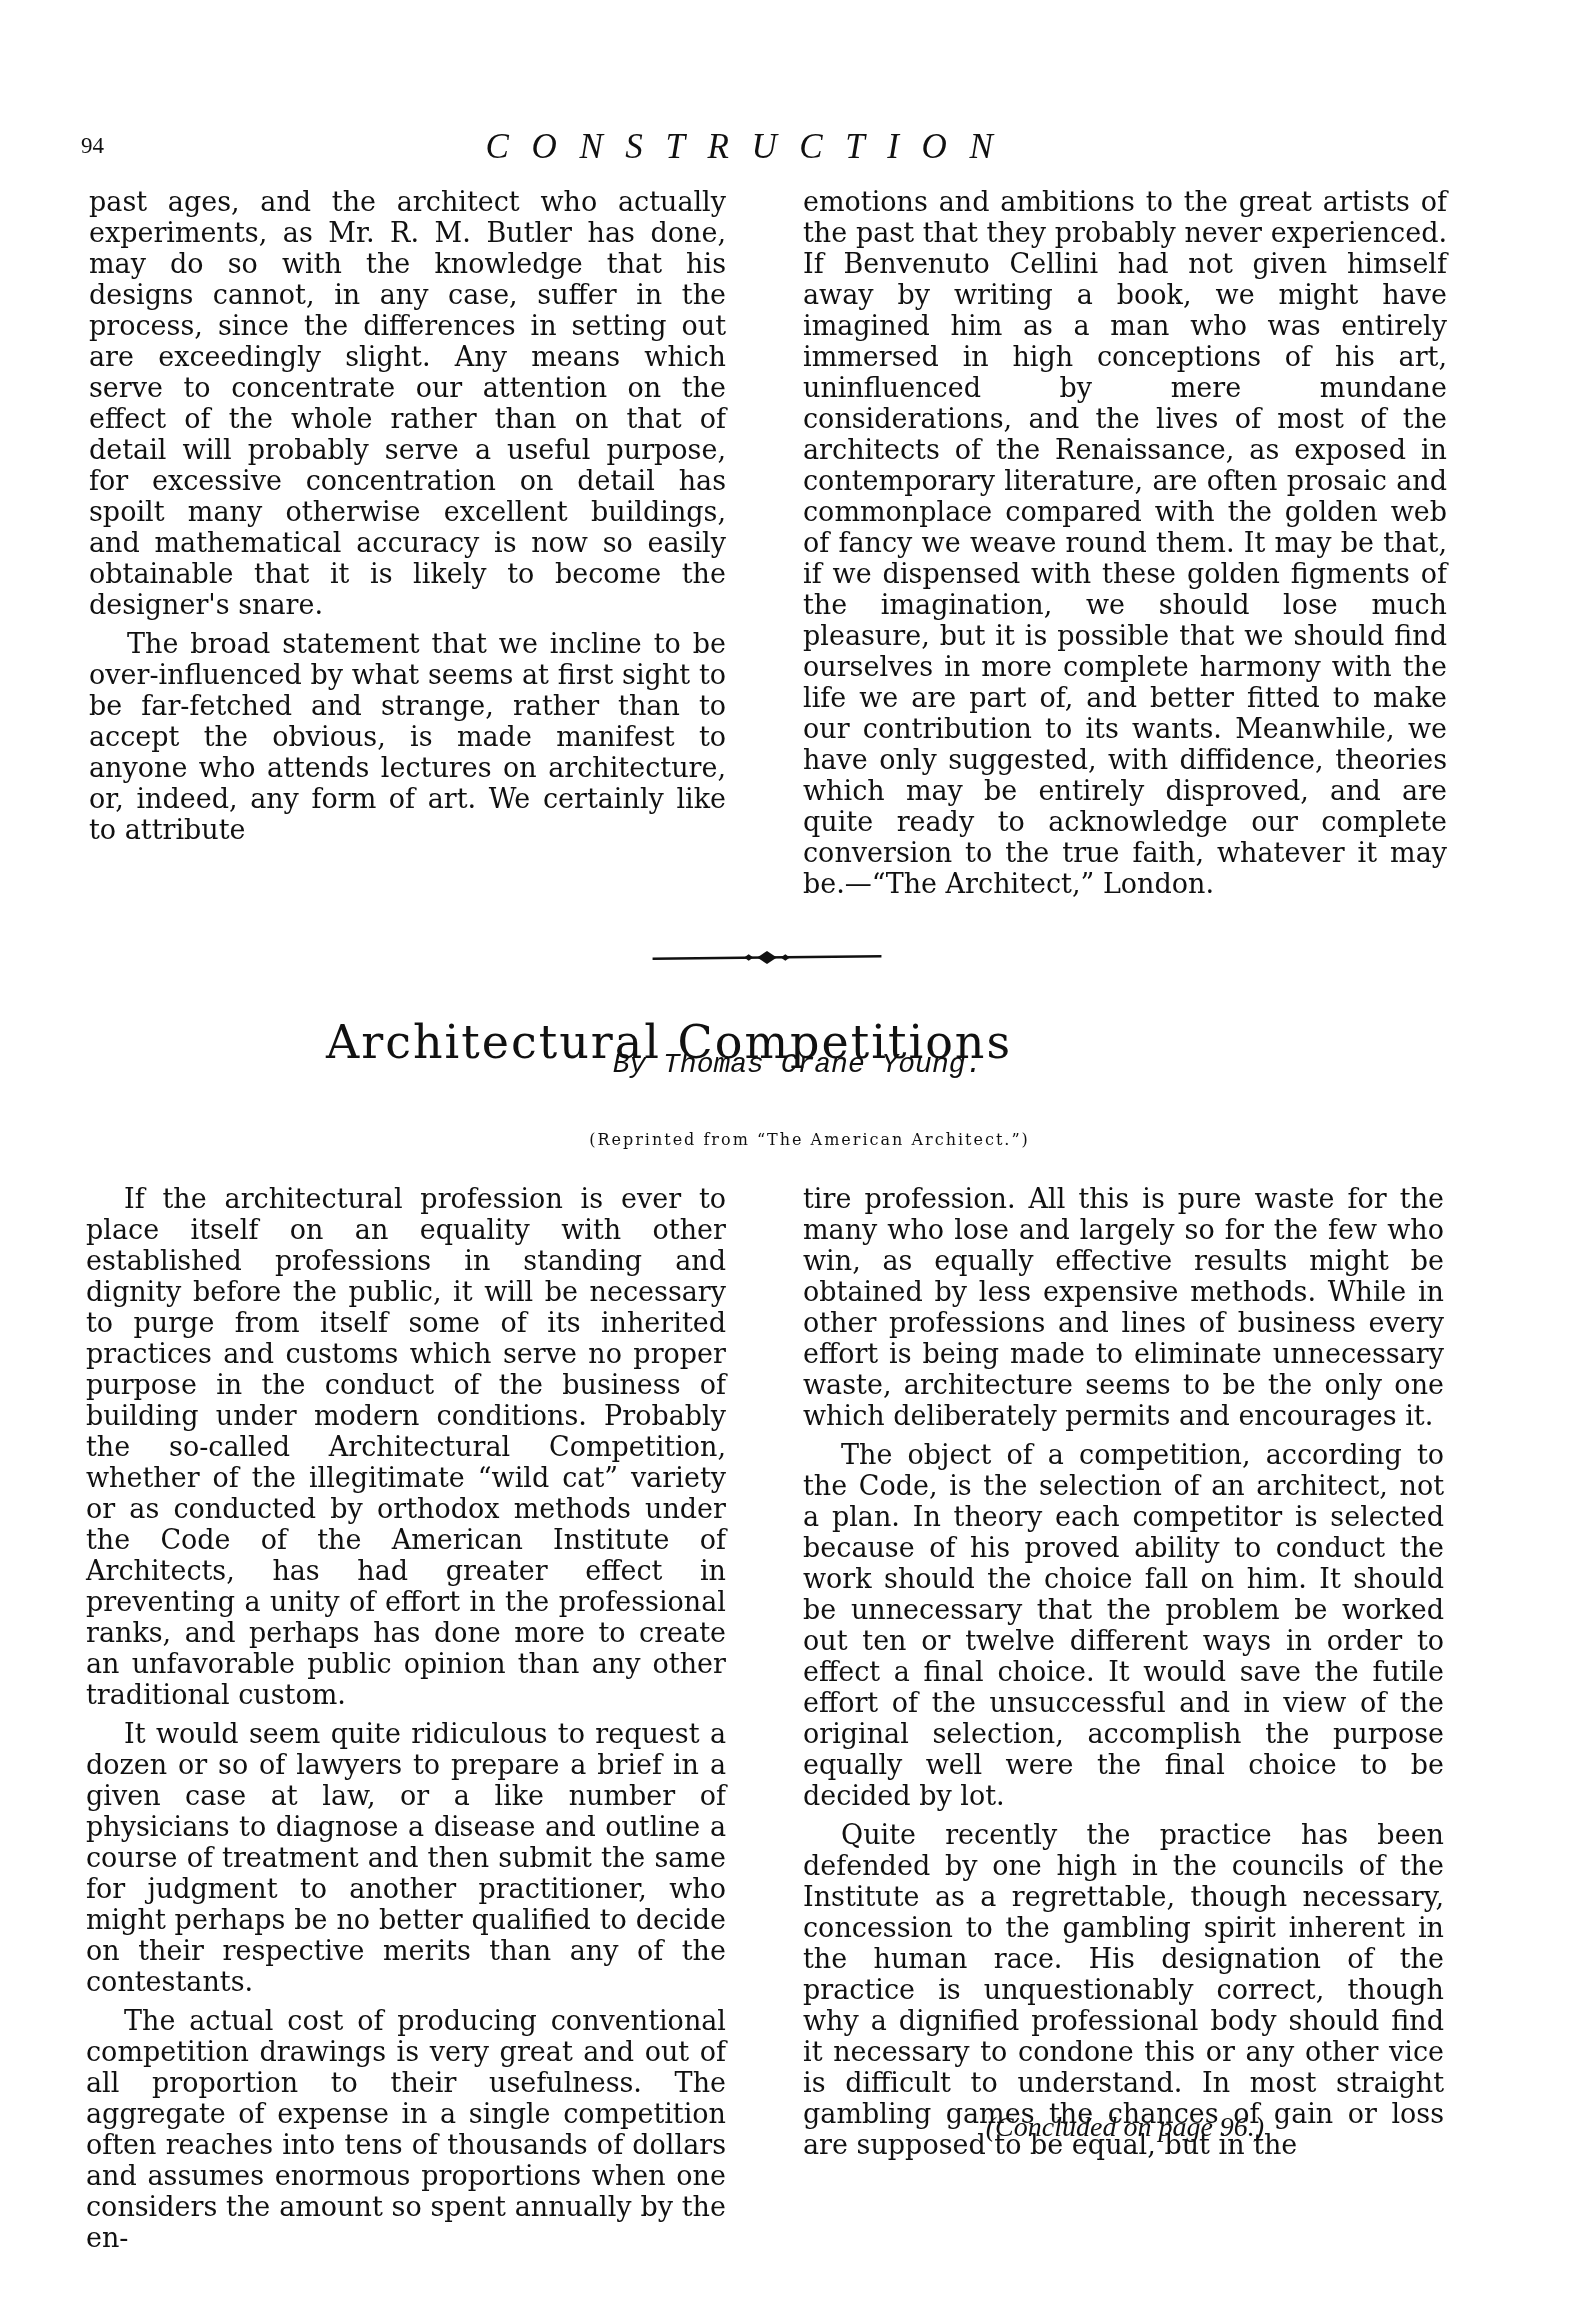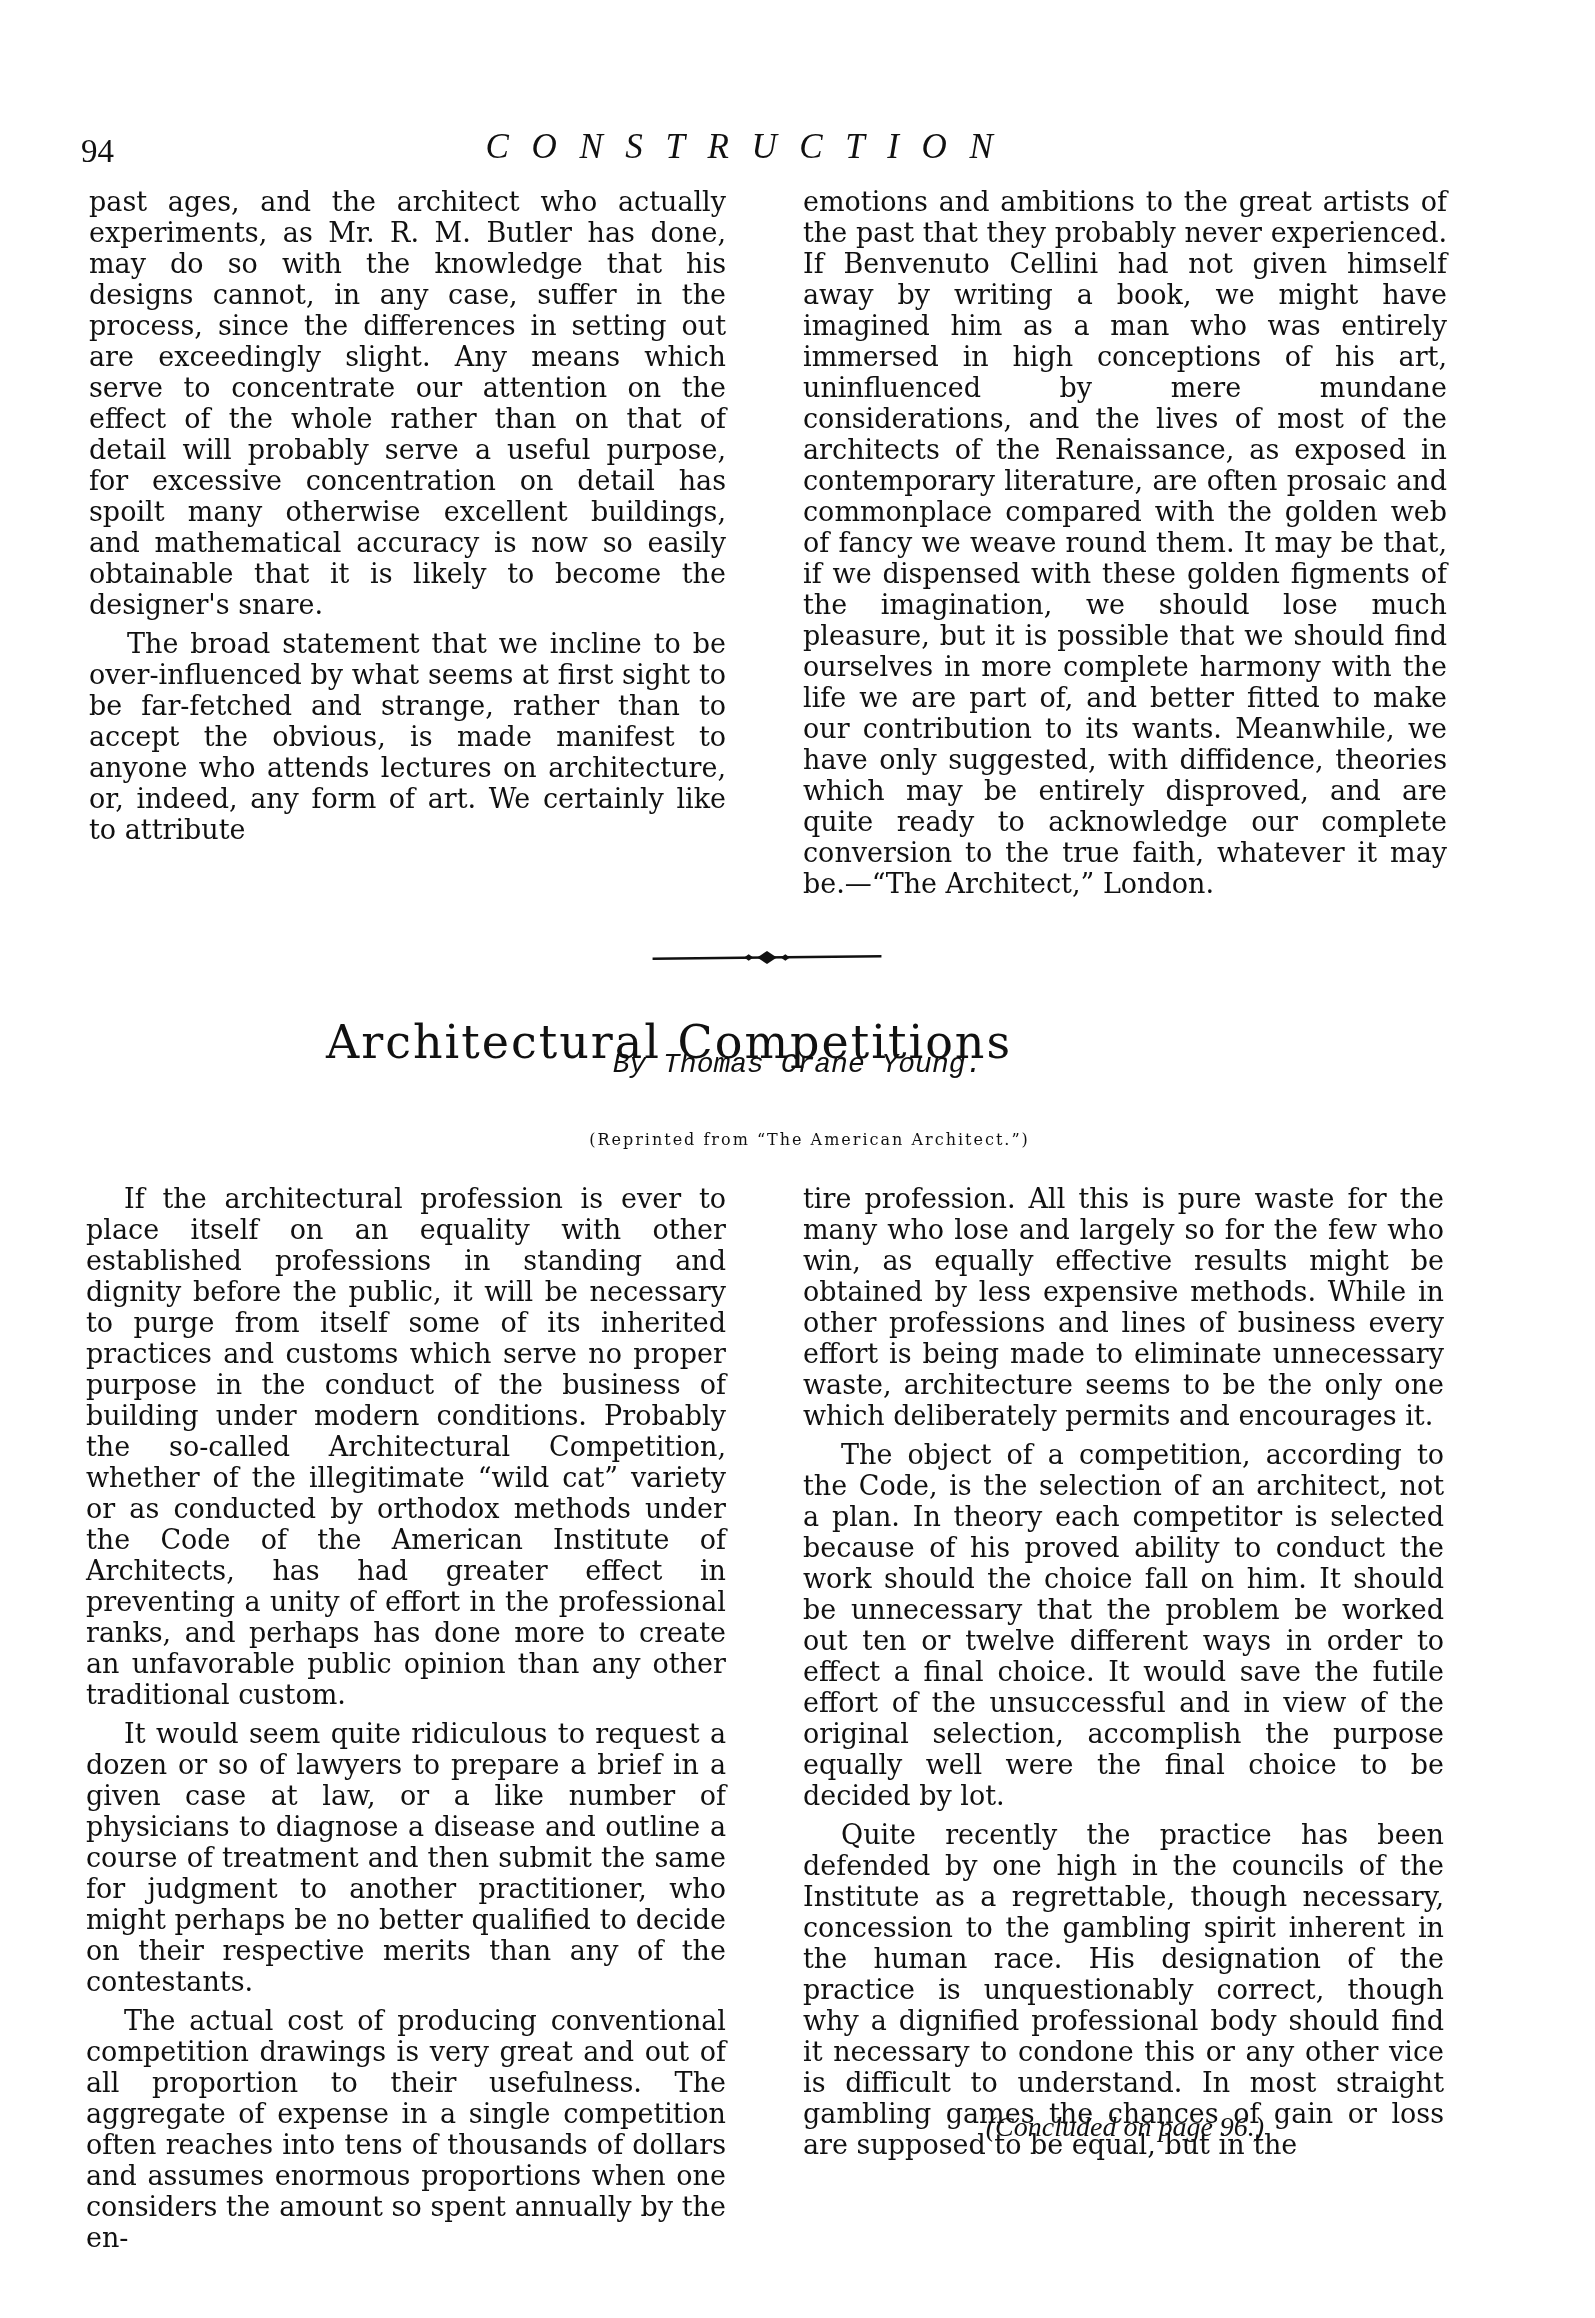--- a/index.html
+++ b/index.html
@@ -2,21 +2,21 @@
 <html style="font-size:10.6px"><head>
 <meta charset="utf-8">
 <style>
   html, body { margin: 0; padding: 0; background: #ffffff; }
   body {
     width: 1595px; height: 2319px; position: relative; overflow: hidden;
     font-family: "DejaVu Serif", "Liberation Serif", serif;
     color: #111111;
   }
   .abs { position: absolute; }
-  .page-num { left: 81px; top: 133px; font-size: 33px; font-family: "Liberation Serif", serif; }
+  .page-num { left: 81px; top: 133px; font-size: 23px; font-family: "Liberation Serif", serif; }
   .running-head {
     left: 465px; width: 571px; top: 127px; text-align: center;
     font-family: "Liberation Serif", serif; font-style: italic;
     font-size: 35px; letter-spacing: 22.6px;
   }
   .col { position: absolute; font-size: 27px; line-height: 31px; text-align: justify; }
   .col p { margin: 8px; text-indent: 0; }
   .col p.indent { text-indent: 38px; }
   .col p.gap { margin-top: 6.6px; }
   .sec-title {

